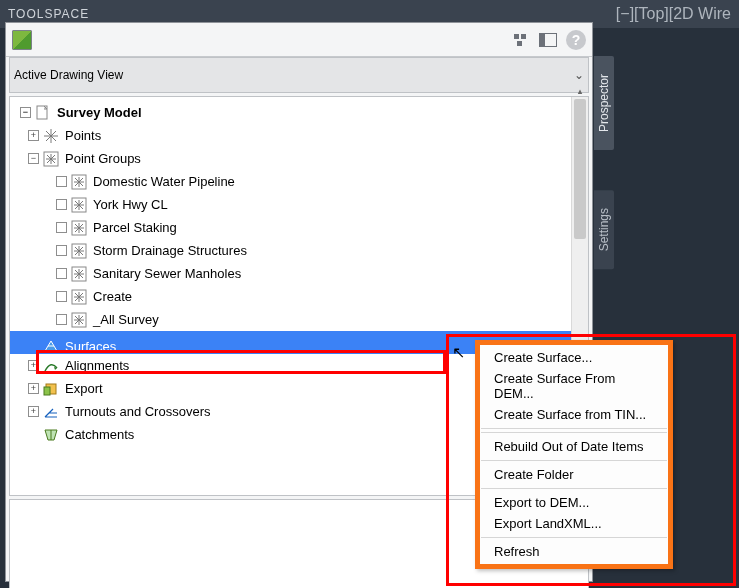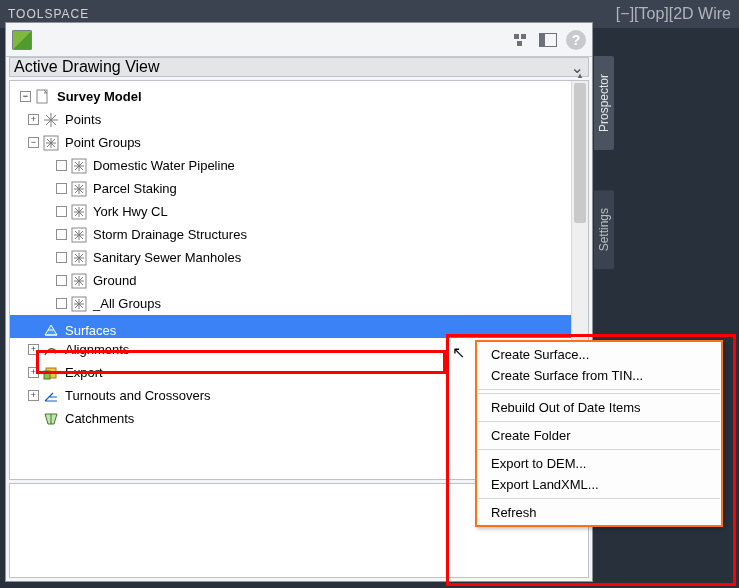--- a/index.html
+++ b/index.html
@@ -10,21 +10,21 @@
   .titlebar .right { margin-left: auto; color: #aeb5bd; font-size: 16px; }
   
   .panel { position: absolute; left: 5px; top: 22px; width: 588px; height: 560px; background: #f4f5f6; border: 1px solid #8f9399; }
   
   .toolbar { height: 34px; display: flex; align-items: center; padding: 0 6px; border-bottom: 1px solid #c6c9cd; }
   .toolbar .logo { width: 20px; height: 20px; background: linear-gradient(135deg, #7db83f 50%, #4f9b2e 50%); border: 1px solid #7a8088; border-radius: 1px; }
   .toolbar .spacer { flex: 1; }
   .toolbar .tbicon { width: 20px; height: 20px; margin-left: 8px; display: flex; align-items: center; justify-content: center; color: #6c7179; cursor: pointer; }
   .help-icon { width: 20px; height: 20px; border-radius: 50%; background: #c7c9cd; color: #fff; font-weight: bold; display: flex; align-items: center; justify-content: center; font-size: 14px; }
   
-  .viewbar { height: 20px; background: #e4e5e7; border: 1px solid #bfc2c6; margin: 0 3px 3px 3px; display: flex; align-items: center; padding: 0 4px; font-size: 16px; cursor: pointer; }
+  .viewbar { height: 36px; background: #e4e5e7; border: 1px solid #bfc2c6; margin: 0 3px 3px 3px; display: flex; align-items: center; padding: 0 4px; font-size: 12px; cursor: pointer; }
   .viewbar .chev { margin-left: auto; color: #555; }
   
   .treewrap { position: relative; margin: 0 3px 3px 3px; background: #fff; border: 1px solid #bfc2c6; height: 400px; display: flex; }
   .tree { flex: 1; padding: 4px 0; overflow: hidden; }
   .scroll { width: 17px; background: #efefef; border-left: 1px solid #d9d9d9; position: relative; }
   .scroll .thumb { position: absolute; top: 2px; left: 2px; right: 2px; height: 140px; background: #c9c9c9; border-radius: 2px; }
   .scroll .arrow { position: absolute; left: 0; right: 0; text-align: center; font-size: 9px; color: #666; }
   .scroll .up { top: -11px; }
   
   .row { display: flex; align-items: center; height: 23px; white-space: nowrap; cursor: pointer; }
@@ -34,21 +34,21 @@
   .ic { width: 16px; height: 16px; display: inline-flex; align-items: center; justify-content: center; margin-right: 6px; flex-shrink: 0; }
   .ind { display: inline-block; flex-shrink: 0; }
   .bold { font-weight: bold; }
   
   .bottom-pane { margin: 0 3px 3px 3px; background: #fff; border: 1px solid #bfc2c6; height: 95px; }
   
   .side-tabs { position: absolute; left: 594px; top: 56px; width: 24px; }
   .vtab { background: #3a434f; color: #b8bfc7; writing-mode: vertical-rl; transform: rotate(180deg); padding: 18px 3px; font-size: 12px; text-align: center; margin-bottom: 40px; cursor: pointer; border-radius: 2px 0 0 2px; }
   .vtab.active { background: #4a535f; color: #e4e7eb; }
   
-  .ctx { position: absolute; left: 475px; top: 340px; width: 248px; background: #fdfdfd; border: 2px solid #f97316; box-shadow: 2px 2px 4px rgba(0,0,0,.25); font-size: 13px; padding: 2px 0; }
+  .ctx { position: absolute; left: 475px; top: 340px; width: 198px; background: #fdfdfd; border: 5px solid #f97316; box-shadow: 2px 2px 4px rgba(0,0,0,.25); font-size: 13px; padding: 2px 0; }
   .ctx .item { padding: 3px 14px; cursor: pointer; }
   .ctx .item.disabled { color: #9c9c9c; cursor: default; }
   .ctx .sep { height: 1px; background: #d6d6d6; margin: 3px 1px; }
   
   .callout { position: absolute; border: 3px solid #ff0000; pointer-events: none; }
   .cursor { position: absolute; font-size: 16px; color: #000; }
   
   
   svg { display: block; }
 </style>
@@ -134,42 +134,42 @@
         </div>
         <div class="row">
           <span class="ind" style="width:46px"></span>
           <span class="exp">&nbsp;</span>
           <span class="ic">
             <svg width="16" height="16">
               <rect x="1" y="1" width="14" height="14" fill="none" stroke="#888"></rect>
               <path d="M8 3 L8 13 M3 8 L13 8 M4 4 L12 12 M4 12 L12 4" stroke="#7a7a7a"></path>
             </svg>
           </span>
+          <span>York Hwy CL</span>
+        </div>
+        <div class="row">
+          <span class="ind" style="width:46px"></span>
+          <span class="exp">&nbsp;</span>
+          <span class="ic">
+            <svg width="16" height="16">
+              <rect x="1" y="1" width="14" height="14" fill="none" stroke="#888"></rect>
+              <path d="M8 3 L8 13 M3 8 L13 8 M4 4 L12 12 M4 12 L12 4" stroke="#7a7a7a"></path>
+            </svg>
+          </span>
           <span>Parcel Staking</span>
         </div>
         <div class="row">
           <span class="ind" style="width:46px"></span>
           <span class="exp">&nbsp;</span>
           <span class="ic">
             <svg width="16" height="16">
               <rect x="1" y="1" width="14" height="14" fill="none" stroke="#888"></rect>
               <path d="M8 3 L8 13 M3 8 L13 8 M4 4 L12 12 M4 12 L12 4" stroke="#7a7a7a"></path>
             </svg>
           </span>
-          <span>York Hwy CL</span>
-        </div>
-        <div class="row">
-          <span class="ind" style="width:46px"></span>
-          <span class="exp">&nbsp;</span>
-          <span class="ic">
-            <svg width="16" height="16">
-              <rect x="1" y="1" width="14" height="14" fill="none" stroke="#888"></rect>
-              <path d="M8 3 L8 13 M3 8 L13 8 M4 4 L12 12 M4 12 L12 4" stroke="#7a7a7a"></path>
-            </svg>
-          </span>
           <span>Storm Drainage Structures</span>
         </div>
         <div class="row">
           <span class="ind" style="width:46px"></span>
           <span class="exp">&nbsp;</span>
           <span class="ic">
             <svg width="16" height="16">
               <rect x="1" y="1" width="14" height="14" fill="none" stroke="#888"></rect>
               <path d="M8 3 L8 13 M3 8 L13 8 M4 4 L12 12 M4 12 L12 4" stroke="#7a7a7a"></path>
             </svg>
@@ -178,32 +178,32 @@
         </div>
         <div class="row">
           <span class="ind" style="width:46px"></span>
           <span class="exp">&nbsp;</span>
           <span class="ic">
             <svg width="16" height="16">
               <rect x="1" y="1" width="14" height="14" fill="none" stroke="#888"></rect>
               <path d="M8 3 L8 13 M3 8 L13 8 M4 4 L12 12 M4 12 L12 4" stroke="#7a7a7a"></path>
             </svg>
           </span>
-          <span>Ground</span>
-        </div>
-        <div class="row">
-          <span class="ind" style="width:46px"></span>
-          <span class="exp">&nbsp;</span>
-          <span class="ic">
-            <svg width="16" height="16">
-              <rect x="1" y="1" width="14" height="14" fill="none" stroke="#888"></rect>
-              <path d="M8 3 L8 13 M3 8 L13 8 M4 4 L12 12 M4 12 L12 4" stroke="#7a7a7a"></path>
-            </svg>
-          </span>
-          <span>_All Groups</span>
+          <span>Create</span>
+        </div>
+        <div class="row">
+          <span class="ind" style="width:46px"></span>
+          <span class="exp">&nbsp;</span>
+          <span class="ic">
+            <svg width="16" height="16">
+              <rect x="1" y="1" width="14" height="14" fill="none" stroke="#888"></rect>
+              <path d="M8 3 L8 13 M3 8 L13 8 M4 4 L12 12 M4 12 L12 4" stroke="#7a7a7a"></path>
+            </svg>
+          </span>
+          <span>_All Survey</span>
         </div>
         <div class="row selected">
           <span class="ind" style="width:18px"></span>
           <span class="exp empty"></span>
           <span class="ic">
             <svg width="16" height="16">
               <polygon points="2,13 8,3 14,13" fill="#4a9be8" stroke="#fff"></polygon>
               <line x1="2" y1="13" x2="14" y2="13" stroke="#fff"></line>
               <line x1="5" y1="8" x2="11" y2="8" stroke="#fff"></line>
             </svg>
@@ -268,20 +268,21 @@
     <div class="vtab">Settings</div>
   </div>
 
 <div class="callout" style="left:36px; top:350px; width:410px; height:24px;"></div>
 <div class="callout" style="left:446px; top:334px; width:290px; height:252px;"></div>
 
 <div class="cursor" style="left:452px; top:343px;">↖</div>
 
 <div class="ctx" id="ctx">
     <div class="item">Create Surface...</div>
+    <div class="item">Create Surface From DEM...</div>
     <div class="item">Create Surface from TIN...</div>
     <div class="sep"></div>
     <div class="sep"></div>
     <div class="item">Rebuild Out of Date Items</div>
     <div class="sep"></div>
     <div class="item">Create Folder</div>
     <div class="sep"></div>
     <div class="item">Export to DEM...</div>
     <div class="item">Export LandXML...</div>
     <div class="sep"></div>

